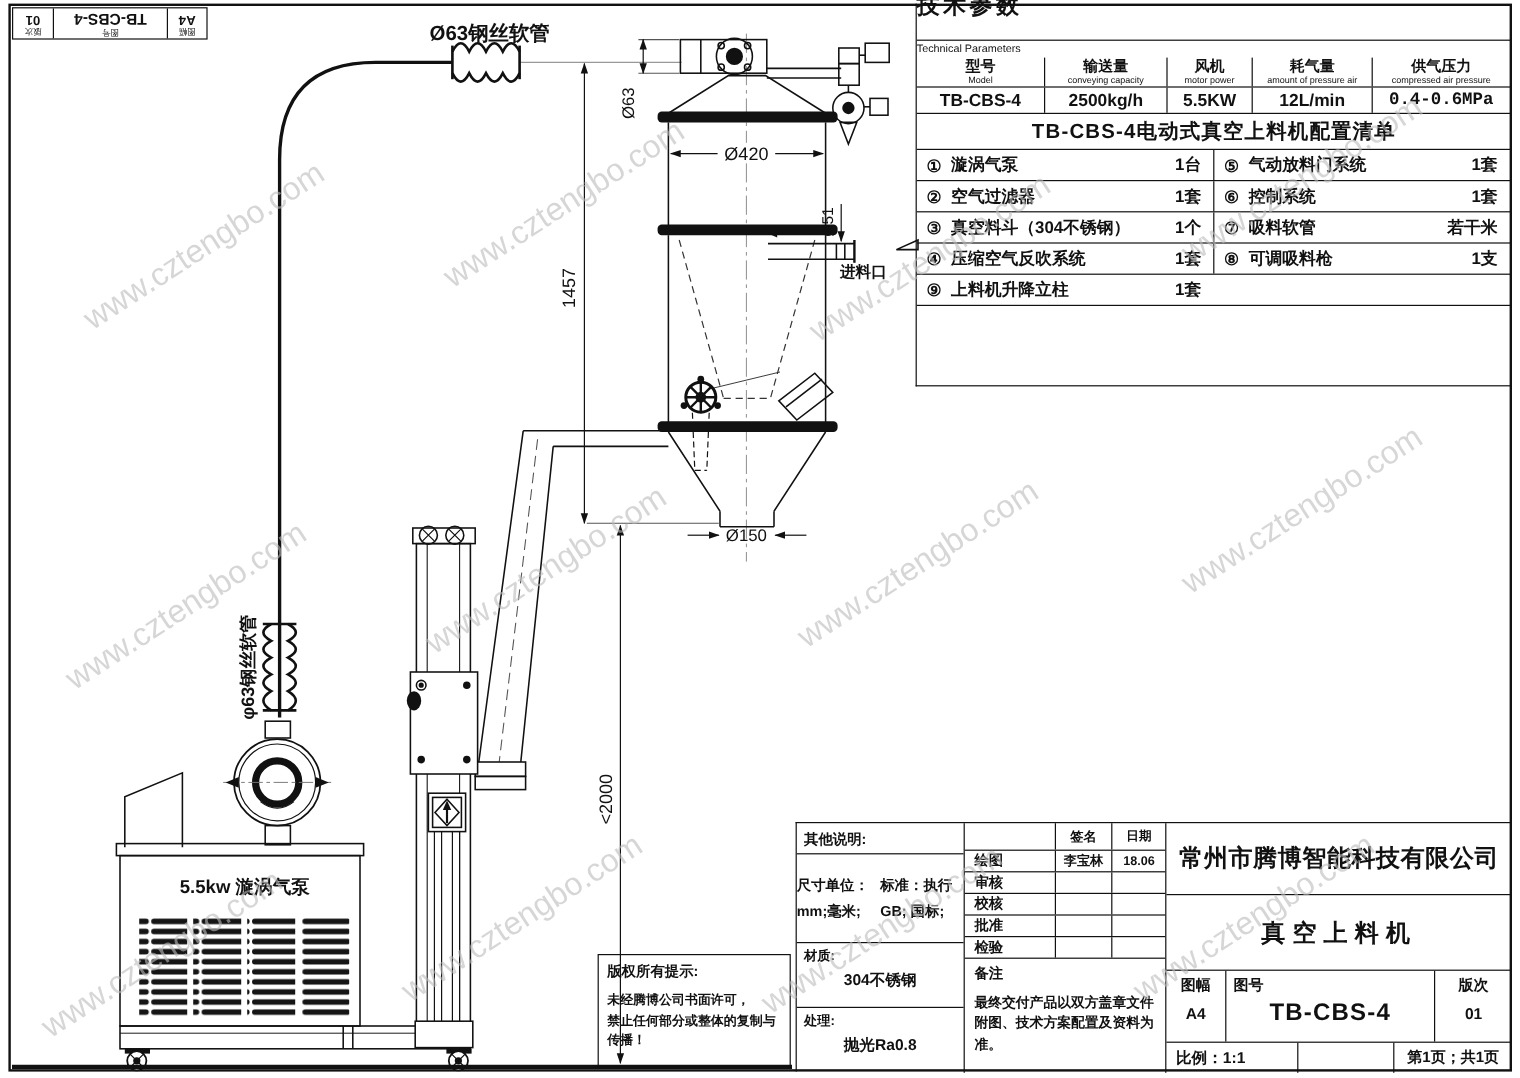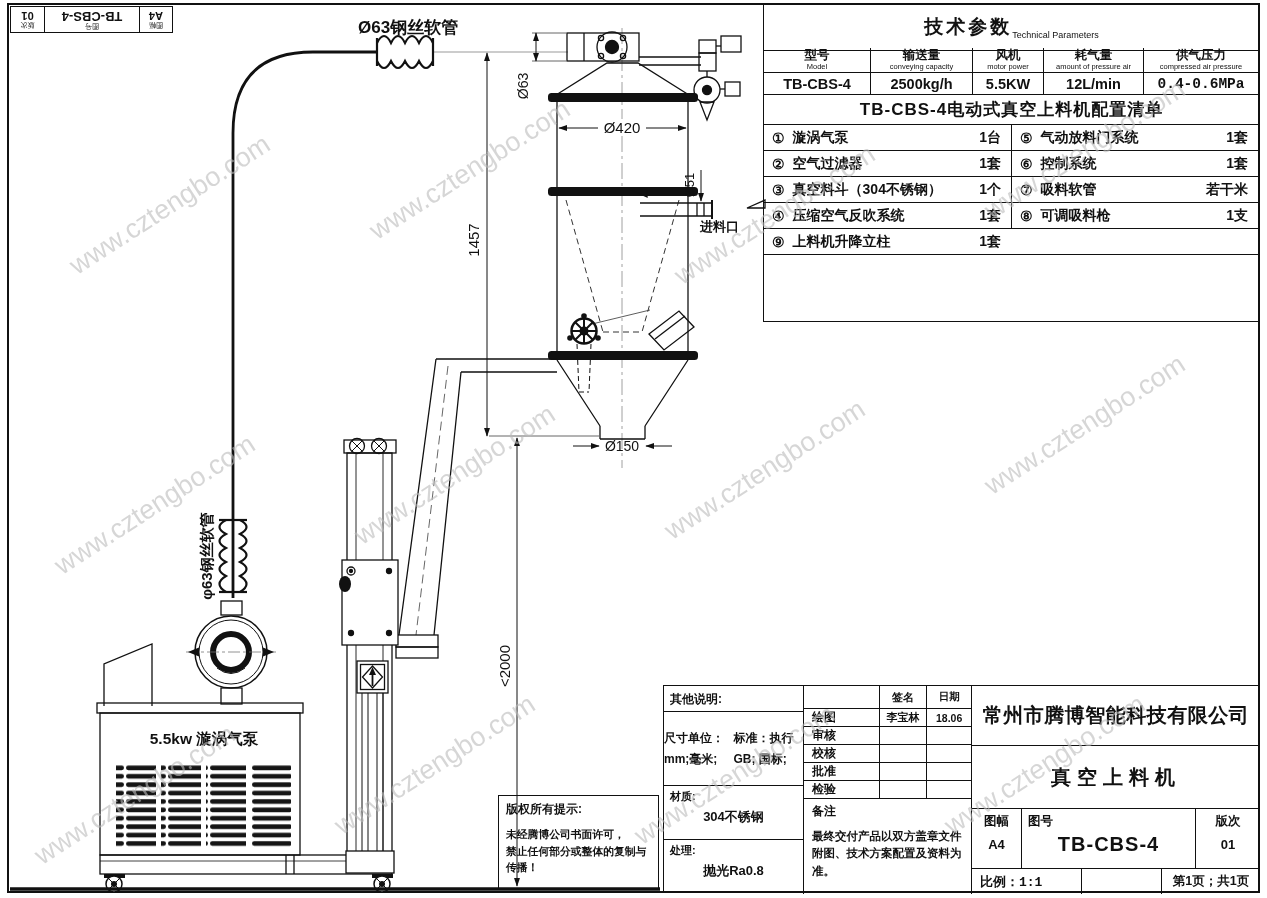--- a/index.html
+++ b/index.html
@@ -6,22 +6,22 @@
   html,body { width:1267px; height:898px; background:#fff; position:relative;
     font-family:"Liberation Sans", sans-serif; color:#111; overflow:hidden; }
   .sheet { position:absolute; left:7px; top:3px; width:1253px; height:890px;
     border:2.5px solid #111; z-index:1; }
   svg.draw { position:absolute; left:0; top:0; z-index:2; }
   svg text { font-family:"Liberation Sans", sans-serif; fill:#111; }
 
   
   .rt { position:absolute; left:763px; top:3px; width:496px; height:319px;
     border-left:1.5px solid #111; border-bottom:1.5px solid #111; z-index:3; }
-  .tp-title { position:absolute; left:0; top:0; width:100%; height:48px;
-    display:flex; flex-direction:row; align-items:center; justify-content:center;
+  .tp-title { position:absolute; left:0; top:0; width:100%; height:31px;
+    display:flex; flex-direction:column; justify-content:center;
     border-bottom:1.4px solid #111; }
   .tp-title .cn { font-size:19px; font-weight:bold; letter-spacing:3px; }
   .tp-title .en { font-size:9px; margin-top:17px; }
   .row { position:absolute; left:0; width:100%; display:flex; border-bottom:1.4px solid #111; }
   .tp-h { top:45px; height:25px; }
   .tp-h .c { display:flex; flex-direction:column; align-items:center; justify-content:center;
     border-right:1.3px solid #111; height:100%; }
   .tp-h .c:last-child { border-right:none; }
   .tp-h .cn { font-size:12.5px; font-weight:bold; line-height:1.05; }
   .tp-h .en { font-size:7.5px; line-height:1; margin-top:1px; white-space:nowrap; }
@@ -80,21 +80,21 @@
   .tg-c3 { position:absolute; left:224px; top:0; width:64px; height:100%; }
   .tg-lab-ctr { position:absolute; left:0; top:4px; width:100%; text-align:center;
     font-size:12.5px; font-weight:bold; }
   .tg-lab-tl { position:absolute; left:6px; top:4px; font-size:12.5px; font-weight:bold; }
   .tg-val { position:absolute; left:0; top:28px; width:100%; text-align:center;
     font-size:13px; font-weight:bold; }
   .tg-val-big { position:absolute; left:0; top:24px; width:100%; text-align:center;
     font-size:20px; font-weight:bold; letter-spacing:1px; }
   .tb-foot { position:absolute; left:0; top:183px; width:100%; height:25px; }
   .tf-c1 { position:absolute; left:0; top:0; width:110px; height:100%; border-right:1.3px solid #111;
-    display:flex; align-items:center; padding-left:8px; font-size:13px; font-weight:bold;font-family:Liberation Mono, monospace; }
+    display:flex; align-items:center; padding-left:8px; font-size:13px; font-weight:bold; }
   .tf-c2 { position:absolute; left:110px; top:0; width:80px; height:100%; border-right:1.3px solid #111; }
   .tf-c3 { position:absolute; left:190px; top:0; width:98px; height:100%;
     display:flex; align-items:center; justify-content:center; font-size:12.5px; font-weight:bold; }
 
   
   .cp { position:absolute; left:498px; top:795px; width:161px; height:95px;
     border:1.3px solid #111; z-index:3; padding:5px 7px; }
   .cp .t { font-size:12px; font-weight:bold; margin-bottom:8px; }
   .cp .l { font-size:10.8px; font-weight:bold; line-height:1.55; }
 

